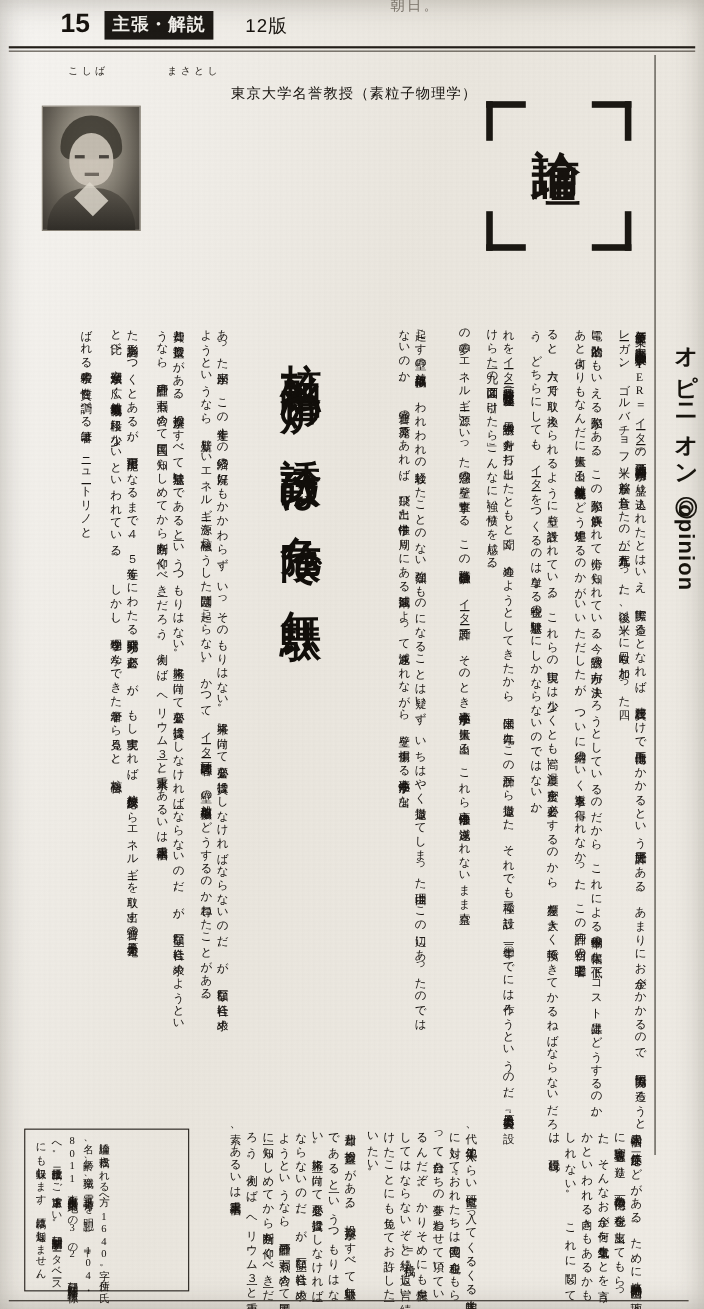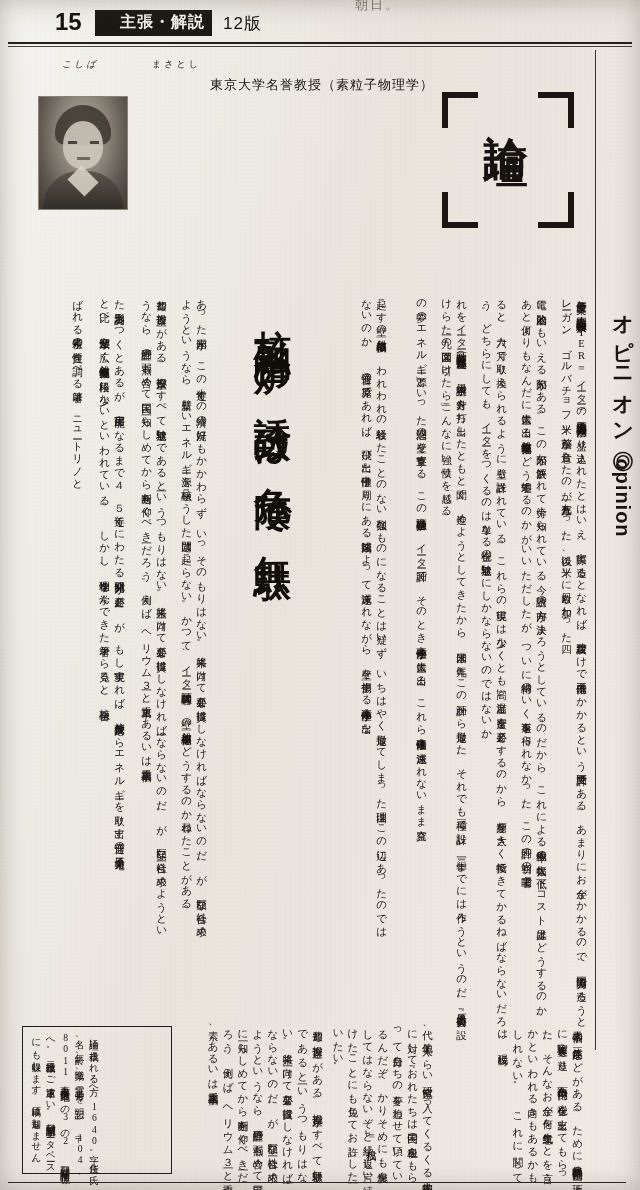--- a/index.html
+++ b/index.html
@@ -59,21 +59,21 @@
     letter-spacing: 0px;
   }
   .mh-section {
     position: absolute;
     left: 58px; top: 10px;
     background: #1d1a16;
     color: #f3f1ec;
     font-family: "Liberation Sans", sans-serif;
     font-weight: bold;
     font-size: 16px;
-    padding: 2px 7px 3px 25px;
+    padding: 2px 7px 3px 7px;
     letter-spacing: 1px;
   }
   .mh-edition {
     position: absolute;
     left: 186px; top: 12px;
     font-family: "Liberation Sans", sans-serif;
     font-size: 17px;
     letter-spacing: 1px;
   }
   .mh-date {
@@ -135,21 +135,20 @@
     left: 28px; top: 58px;
     width: 520px;
     height: 34px;
   }
   .ruby-row {
     position: absolute;
     left: 34px; top: 0px;
     font-size: 9px;
     letter-spacing: 3px;
     color: #2a251f;
-    font-style: italic;
   }
   .ruby-row2 {
     position: absolute;
     left: 110px; top: 0px;
     font-size: 9px;
     letter-spacing: 3px;
     color: #2a251f;
     margin-left: 14px;
   }
   .author-name {

